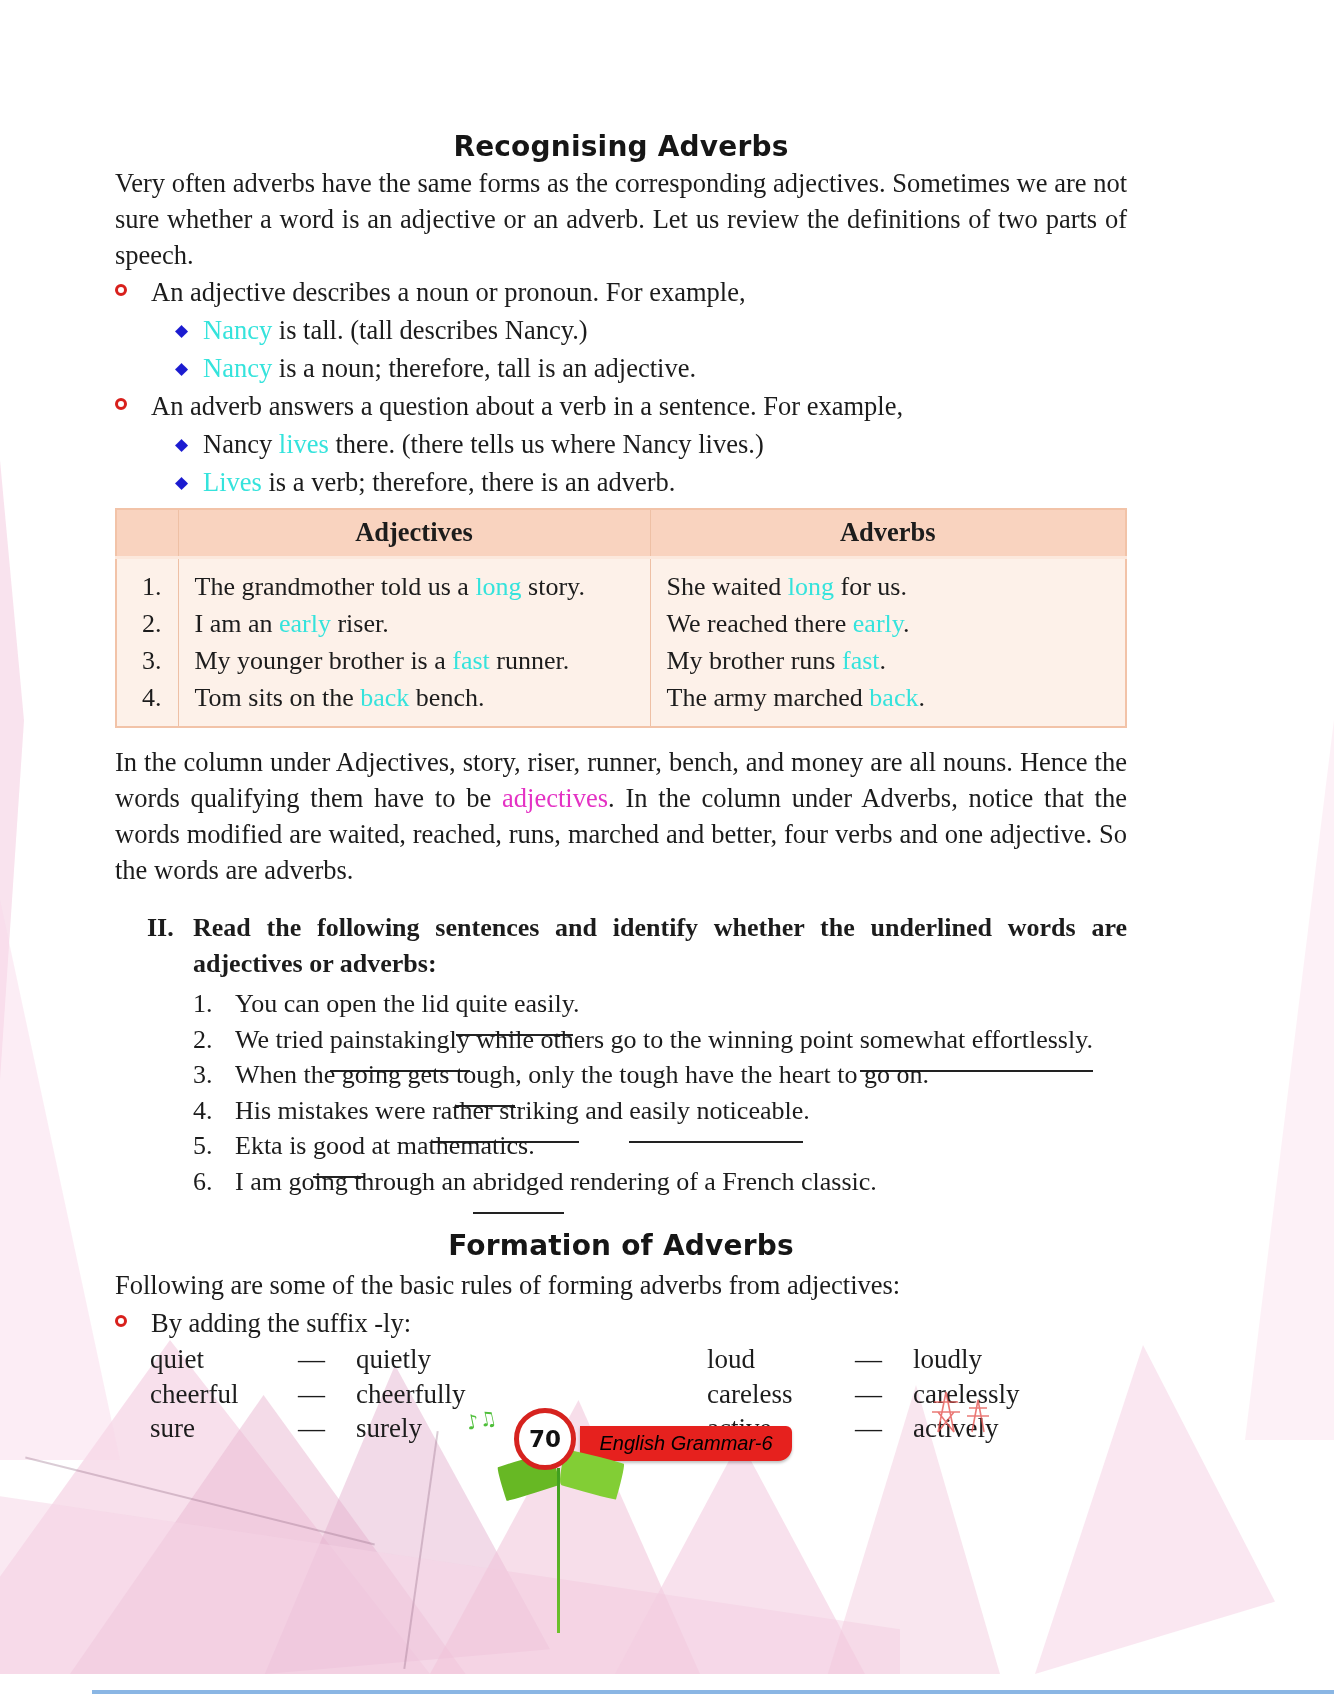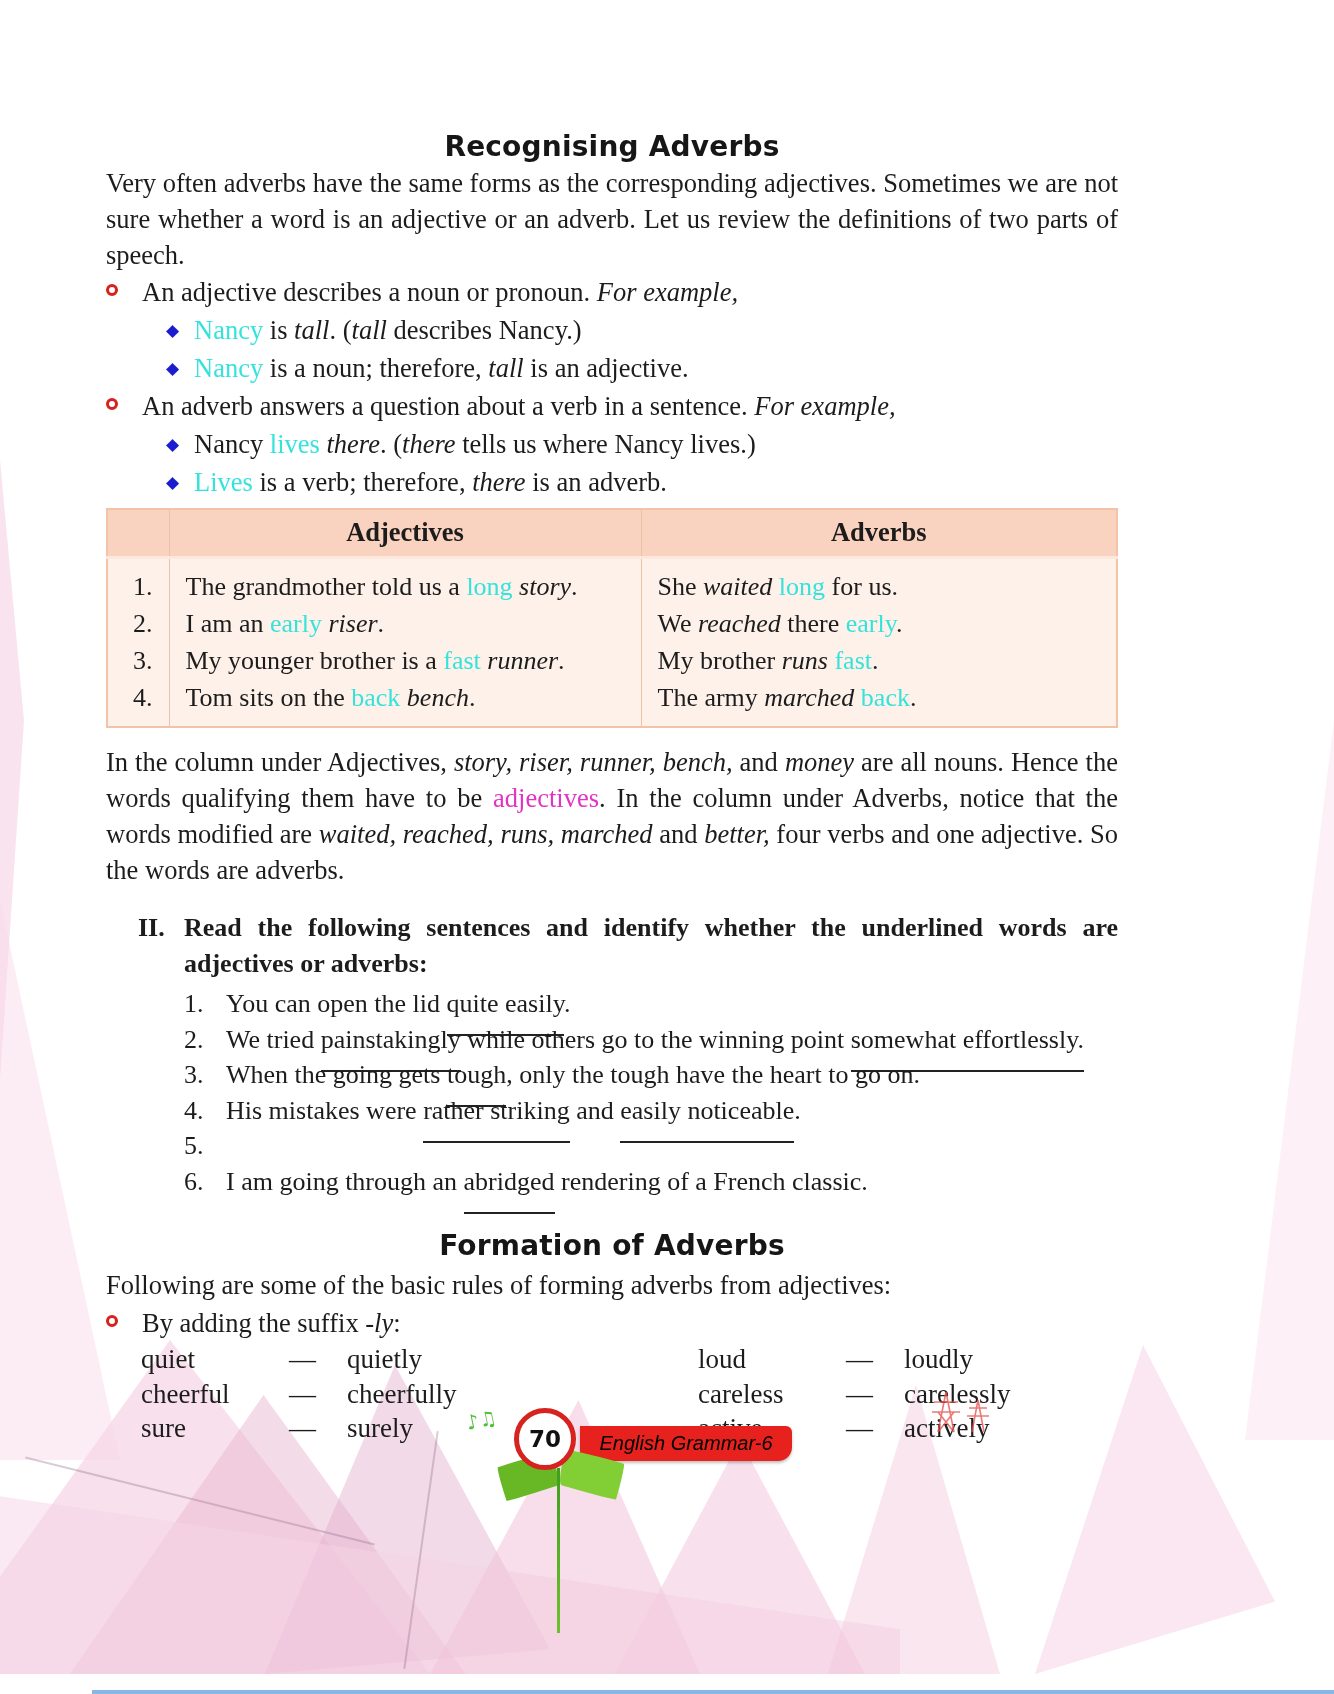--- a/index.html
+++ b/index.html
@@ -23,21 +23,21 @@
   .p8  { left:1035px; top:1345px; width:240px; height:329px; background:#f5d0e3; opacity:.5;  clip-path:polygon(0% 100%,45% 0%,100% 78%); }
   .p9  { left:0px;    top:460px;  width:24px;  height:620px; background:#f5d1e3; opacity:.6;  clip-path:polygon(0% 0%,100% 42%,0% 100%); }
   .p10 { left:0px;    top:900px;  width:120px; height:560px; background:#f8d8e8; opacity:.45; clip-path:polygon(0% 0%,100% 100%,0% 100%); }
   .p11 { left:1245px; top:720px;  width:89px;  height:720px; background:#fbe3ef; opacity:.5;  clip-path:polygon(100% 0%,100% 100%,0% 100%); }
   .stem-line { position:absolute; background:rgba(150,110,135,.35); }
   .s1 { left:20px;  top:1500px; width:360px; height:2px; transform:rotate(14deg); }
   .s2 { left:420px; top:1430px; width:2px;  height:240px; transform:rotate(8deg); }
   .bottom-line { position:absolute; left:92px; right:0; bottom:0; height:4px; background:#8ab6e4; z-index:3; }
 
   
-  .content { position:absolute; left:106px; top:130px; width:1012px; z-index:2; }
+  .content { position:absolute; left:115px; top:130px; width:1012px; z-index:2; }
   .h-main {
     font-family:"DejaVu Sans", sans-serif; font-weight:bold;
     font-size:28px; text-align:center; letter-spacing:.2px; color:#161616;
   }
   .para { font-size:26.5px; line-height:36px; text-align:justify; margin:2px 0 0 0; }
 
   .b1 { display:flex; line-height:38px; font-size:26.5px; }
   .b1-marker { flex:0 0 36px; padding-top:11px; }
   .ring { display:block; width:12px; height:12px; border:3.5px solid #d8201c; border-radius:50%; }
   .b2 { display:flex; margin-left:48px; line-height:38px; font-size:26.5px; }
@@ -51,21 +51,21 @@
   }
   table.cmp-table tbody { background:#fdf1e9; }
   table.cmp-table td { font-size:26px; line-height:37px; padding:0 16px; vertical-align:top; }
   table.cmp-table tr.first-row td { padding-top:9px; }
   table.cmp-table tr.last-row td { padding-bottom:10px; }
   .col-num { width:62px; border-right:1.5px solid #eec0a5; text-align:center; }
   .col-adj { width:472px; border-right:1.5px solid #eec0a5; }
   table.cmp-table thead tr { border-bottom:3px solid #fce8dc; }
   td.col-num { text-align:right; padding-right:16px !important; }
 
-  .seg-i { font-style:italic; }
+  .seg-i { }
   .seg-c { color:#35e3dc; }
   .seg-m { color:#e432c4; }
   .seg-u { border-bottom:2px solid #222; padding-bottom:16px; }
 
   .exercise { margin-top:22px; margin-left:32px; }
   .ex-prompt { display:flex; font-weight:bold; font-size:26px; line-height:36px; }
   .ex-label { flex:0 0 46px;font-family:Liberation Serif, serif; }
   .ex-prompt-text { text-align:justify; }
   .ex-items { margin-top:4px; margin-left:46px; }
   .ex-item { display:flex; font-size:26px; line-height:35.5px; }
@@ -210,20 +210,21 @@
         <div class="ex-item">
           <span class="ex-num">3.</span>
           <span><span>When the going gets </span><span class="seg-u">tough</span><span>, only the tough have the heart to go on.</span></span>
         </div>
         <div class="ex-item">
           <span class="ex-num">4.</span>
           <span><span>His mistakes were </span><span class="seg-u">rather striking</span><span> and </span><span class="seg-u">easily noticeable</span><span>.</span></span>
         </div>
         <div class="ex-item">
           <span class="ex-num">5.</span>
+          <span><span>Ekta is </span><span class="seg-u">good</span><span> at mathematics.</span></span>
         </div>
         <div class="ex-item">
           <span class="ex-num">6.</span>
           <span><span>I am going through an </span><span class="seg-u">abridged</span><span> rendering of a French classic.</span></span>
         </div>
       </div>
     </div>
 
     <div class="formation">
       <div class="h-main">Formation of Adverbs</div>

